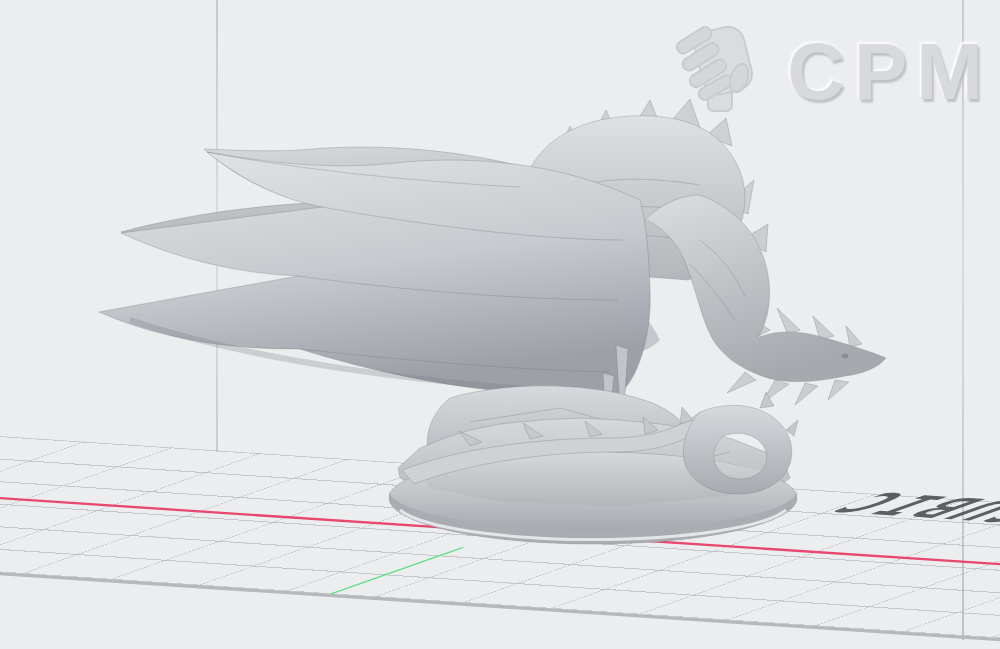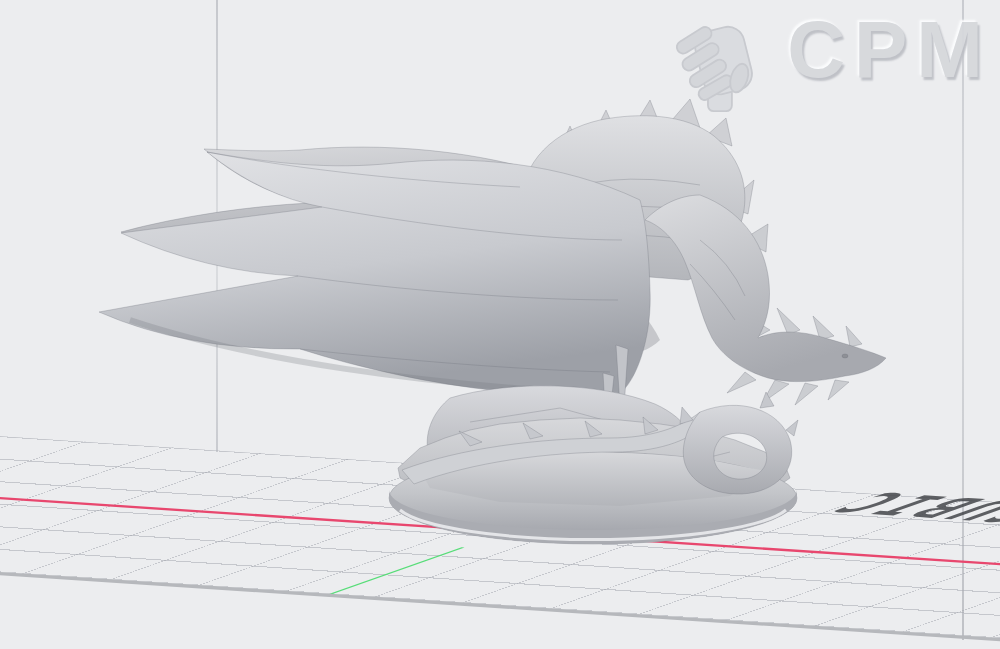--- a/index.html
+++ b/index.html
@@ -23,21 +23,21 @@
   .front-edge{position:absolute;left:-180px;top:530px;width:2280px;height:13px;background:#b6b8bc;}
   .axis-x{position:absolute;left:-180px;top:238px;width:2280px;height:9px;background:#E8476E;}
   .axis-y{position:absolute;left:655px;top:315px;width:3px;height:215px;background:#57DD78;}
   .plate-label{position:absolute;left:872px;top:-12px;width:340px;height:92px;
     line-height:92px;text-align:right;white-space:nowrap;
     transform:rotate(180deg) scaleY(2.3);transform-origin:center;
     font-family:"DejaVu Sans Mono","Liberation Mono",monospace;font-weight:700;
     font-size:52px;letter-spacing:6px;color:#45474b;opacity:.85;}
 
   
-  .watermark{position:absolute;top:4px;right:8px;display:flex;align-items:flex-start;gap:22px;
+  .watermark{position:absolute;top:4px;right:8px;display:flex;align-items:flex-end;gap:22px;
     pointer-events:none;opacity:.95;}
   .brand{font-weight:700;font-size:80px;letter-spacing:9px;color:#d6d8dc;
     text-shadow:2px 3px 2px #bdbfc5,-2px -2px 2px #fcfdfe;}
 
   
   .dragon{position:absolute;left:0;top:0;cursor:pointer;}
 </style>
 </head>
 <body>
 

